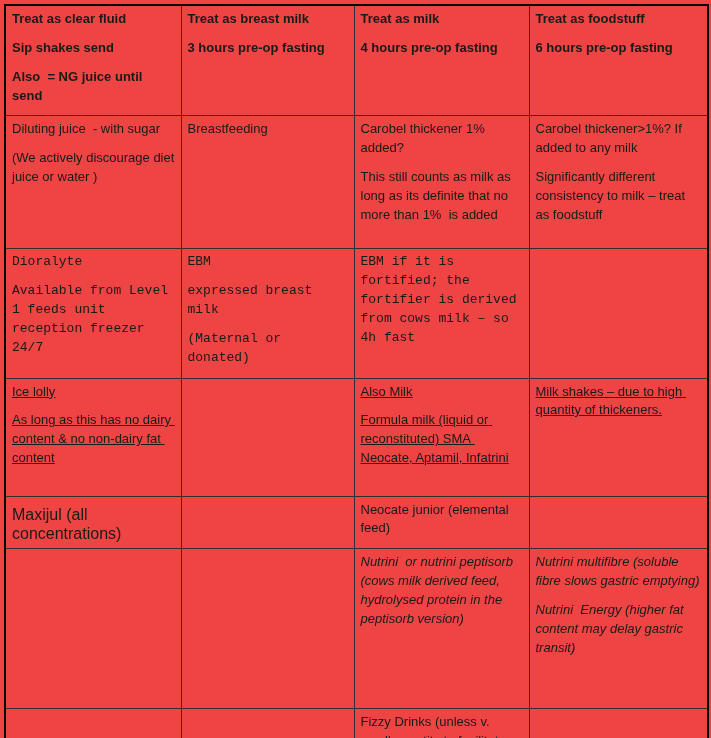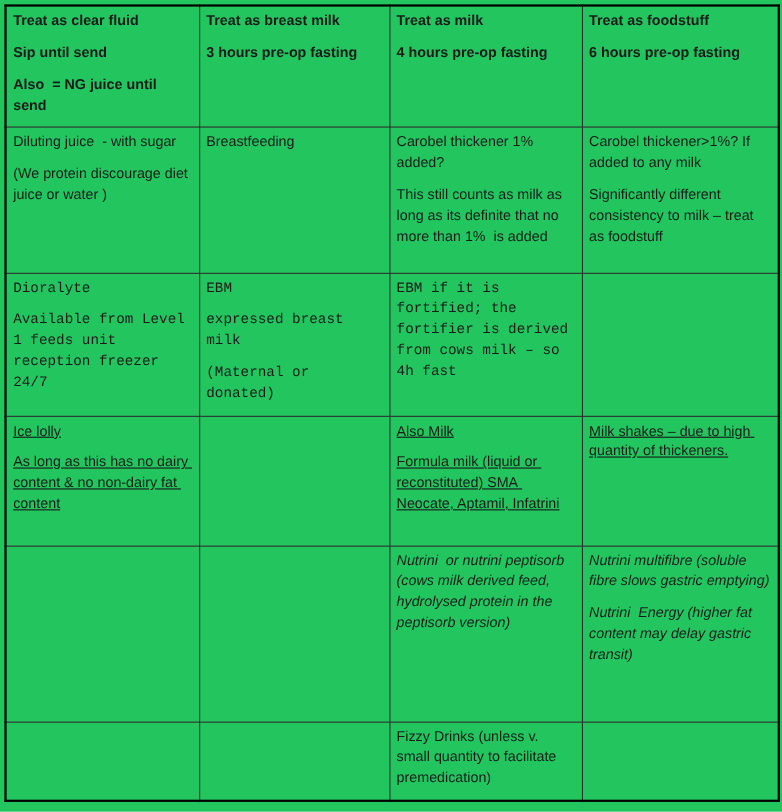--- a/index.html
+++ b/index.html
@@ -3,21 +3,21 @@
 <meta charset="utf-8">
 <style>
   html, body { margin: 0; padding: 0; background: #ffffff; }
   .page {
     width: 711px;
     height: 738px;
     box-sizing: border-box;
     padding: 4px;
     font-family: "Liberation Sans", sans-serif;
     color: #1a1a1a;
-    background: #22c55e;
+    background: #ef4444;
   }
   table.guidance {
     border-collapse: collapse;
     table-layout: fixed;
     width: 703px;
     border: 2px solid #000000;
   }
   th, td {
     border: 1px solid #2f2f2f;
     vertical-align: top;
@@ -54,42 +54,42 @@
     <colgroup>
       <col style="width:176px">
       <col style="width:173px">
       <col style="width:175px">
       <col style="width:179px">
     </colgroup>
     <thead>
       <tr class="r-header">
         <th>
           <p class="para">Treat as clear fluid</p>
-          <p class="para">Sip until send</p>
+          <p class="para">Sip shakes send</p>
           <p class="para">Also  = NG juice until send</p>
         </th>
         <th>
           <p class="para">Treat as breast milk</p>
           <p class="para">3 hours pre-op fasting</p>
         </th>
         <th>
           <p class="para">Treat as milk</p>
           <p class="para">4 hours pre-op fasting</p>
         </th>
         <th>
           <p class="para">Treat as foodstuff</p>
           <p class="para">6 hours pre-op fasting</p>
         </th>
       </tr>
     </thead>
     <tbody>
       <tr class="r-1">
         <td>
           <p class="para">Diluting juice  - with sugar</p>
-          <p class="para">(We protein discourage diet juice or water )</p>
+          <p class="para">(We actively discourage diet juice or water )</p>
         </td>
         <td>
           <p class="para">Breastfeeding</p>
         </td>
         <td>
           <p class="para">Carobel thickener 1% added?</p>
           <p class="para">This still counts as milk as long as its definite that no more than 1%  is added</p>
         </td>
         <td>
           <p class="para">Carobel thickener&gt;1%? If added to any milk</p>
@@ -118,20 +118,30 @@
         </td>
         <td></td>
         <td>
           <p class="para">Also Milk</p>
           <p class="para">Formula milk (liquid or reconstituted) SMA Neocate, Aptamil, Infatrini</p>
         </td>
         <td>
           <p class="para">Milk shakes – due to high quantity of thickeners.</p>
         </td>
       </tr>
+      <tr class="r-4">
+        <td class="maxijul">
+          <p class="para">Maxijul (all concentrations)</p>
+        </td>
+        <td></td>
+        <td>
+          <p class="para">Neocate junior (elemental feed)</p>
+        </td>
+        <td></td>
+      </tr>
       <tr class="r-5">
         <td></td>
         <td></td>
         <td>
           <p class="para">Nutrini  or nutrini peptisorb (cows milk derived feed, hydrolysed protein in the peptisorb version)</p>
         </td>
         <td>
           <p class="para">Nutrini multifibre (soluble fibre slows gastric emptying)</p>
           <p class="para">Nutrini  Energy (higher fat content may delay gastric transit)</p>
         </td>

